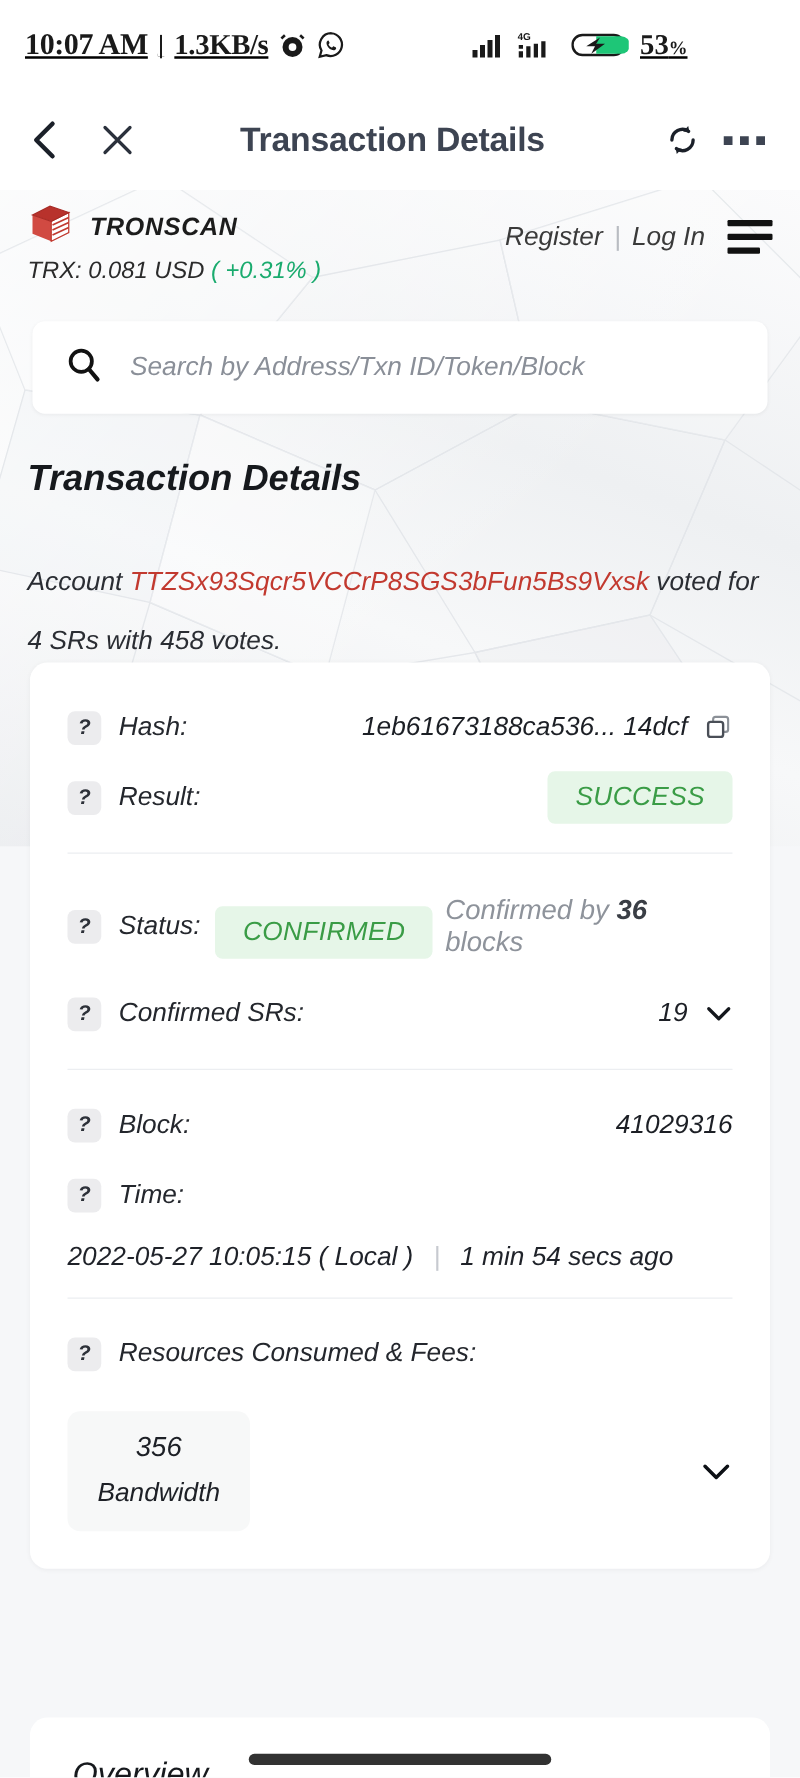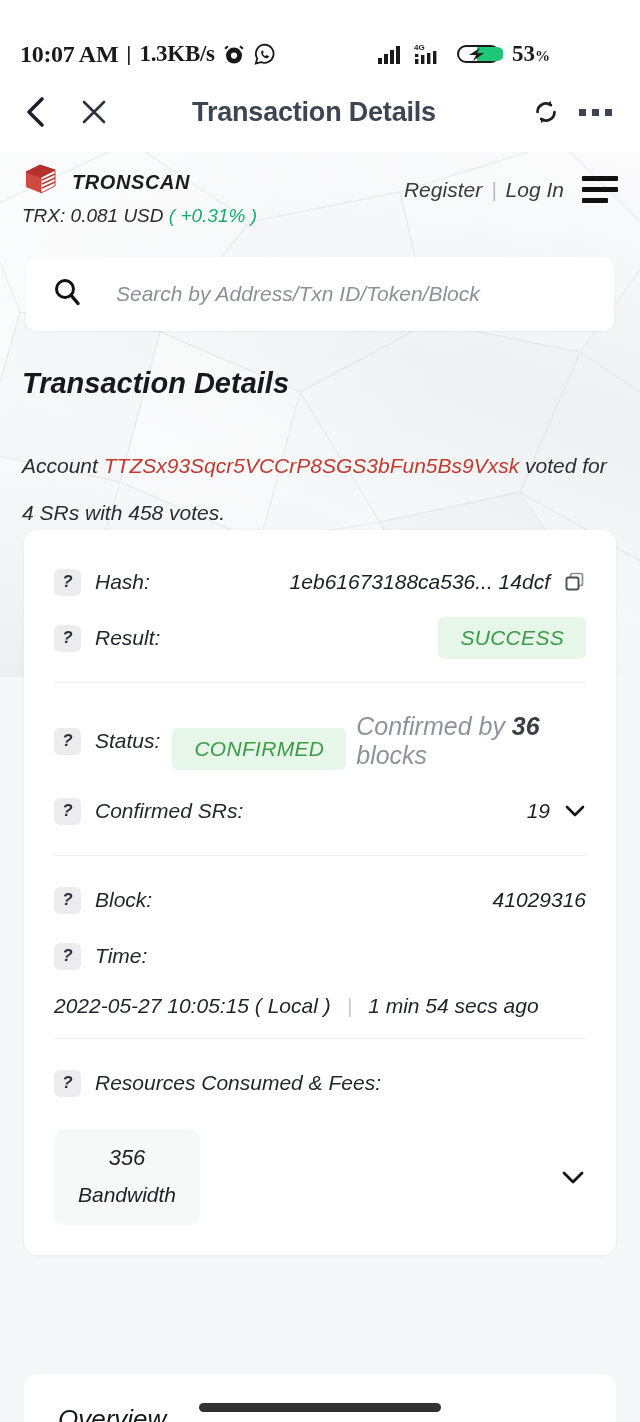--- a/index.html
+++ b/index.html
@@ -15,28 +15,29 @@
   #screen {
     position: relative;
     width: 640px;
     height: 1422px;
     background: #ffffff;
   }
 
   
   .statusbar {
     position: absolute;
-    top: 18px; left: 0;
+    top: 0; left: 0;
     width: 568px;
     height: 72px;
     background: #ffffff;
     display: flex;
     align-items: center;
     justify-content: space-between;
     padding: 0 18px 0 20px;
+    text-decoration: underline;
   }
   .sb-left {
     display: flex;
     align-items: center;
     gap: 7px;
   }
   .sb-time {
     font-family: "Liberation Serif", serif;
     font-size: 24px;
     font-weight: 600;
@@ -204,21 +205,21 @@
   .searchbar {
     position: absolute;
     top: 105px; left: 26px;
     width: 588px;
     height: 74px;
     background: #ffffff;
     border-radius: 10px;
     display: flex;
     align-items: center;
     padding: 0 26px;
-    gap: 34px;
+    gap: 22px;
     box-shadow: 0 1px 3px rgba(0,0,0,0.05);
     cursor: text;
   }
   .search-ph {
     font-size: 21px;
     color: #8a8f98;
   }
 
   .page-title {
     position: absolute;
@@ -301,21 +302,21 @@
   .badge {
     display: inline-block;
     padding: 9px 22px;
     border-radius: 6px;
     background: #e6f6e8;
     color: #3a9c46;
     font-size: 21px;
     letter-spacing: 0.3px;
   }
   .subnote {
-    font-size: 25px;
+    font-size: 22px;
     color: #8e939b;
   }
   .subnote b { color: #3a3e45; font-weight: bold; }
 
   .copy-icon { cursor: pointer; display: inline-flex; }
   .chev { cursor: pointer; display: inline-flex; }
 
   .divider {
     height: 1px;
     background: #eceef1;

